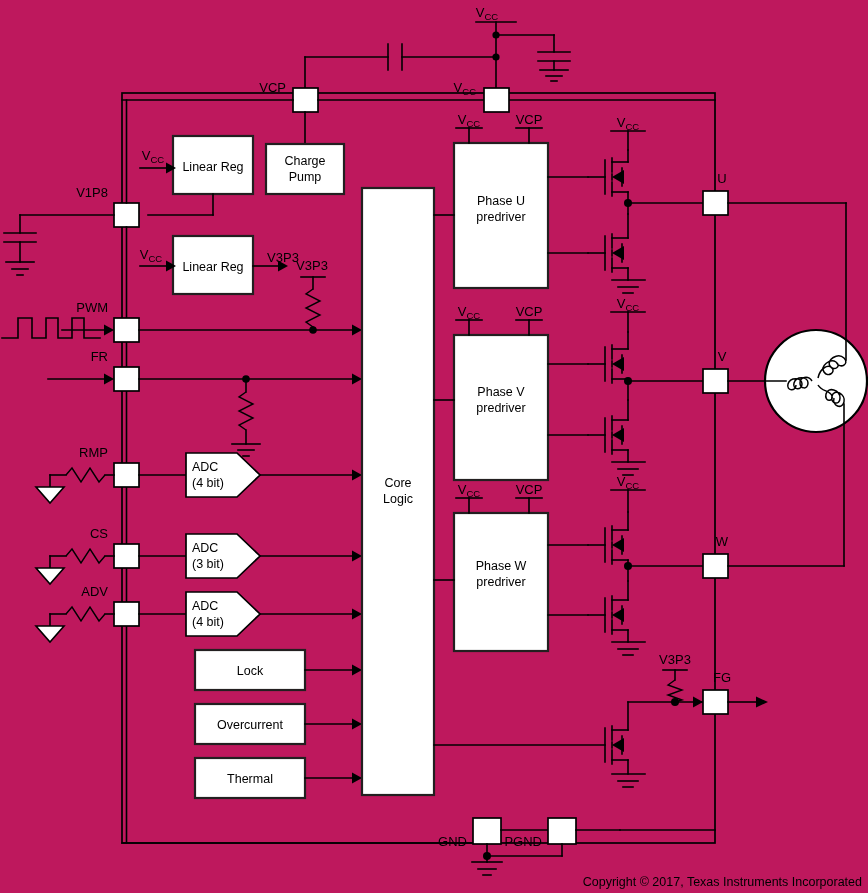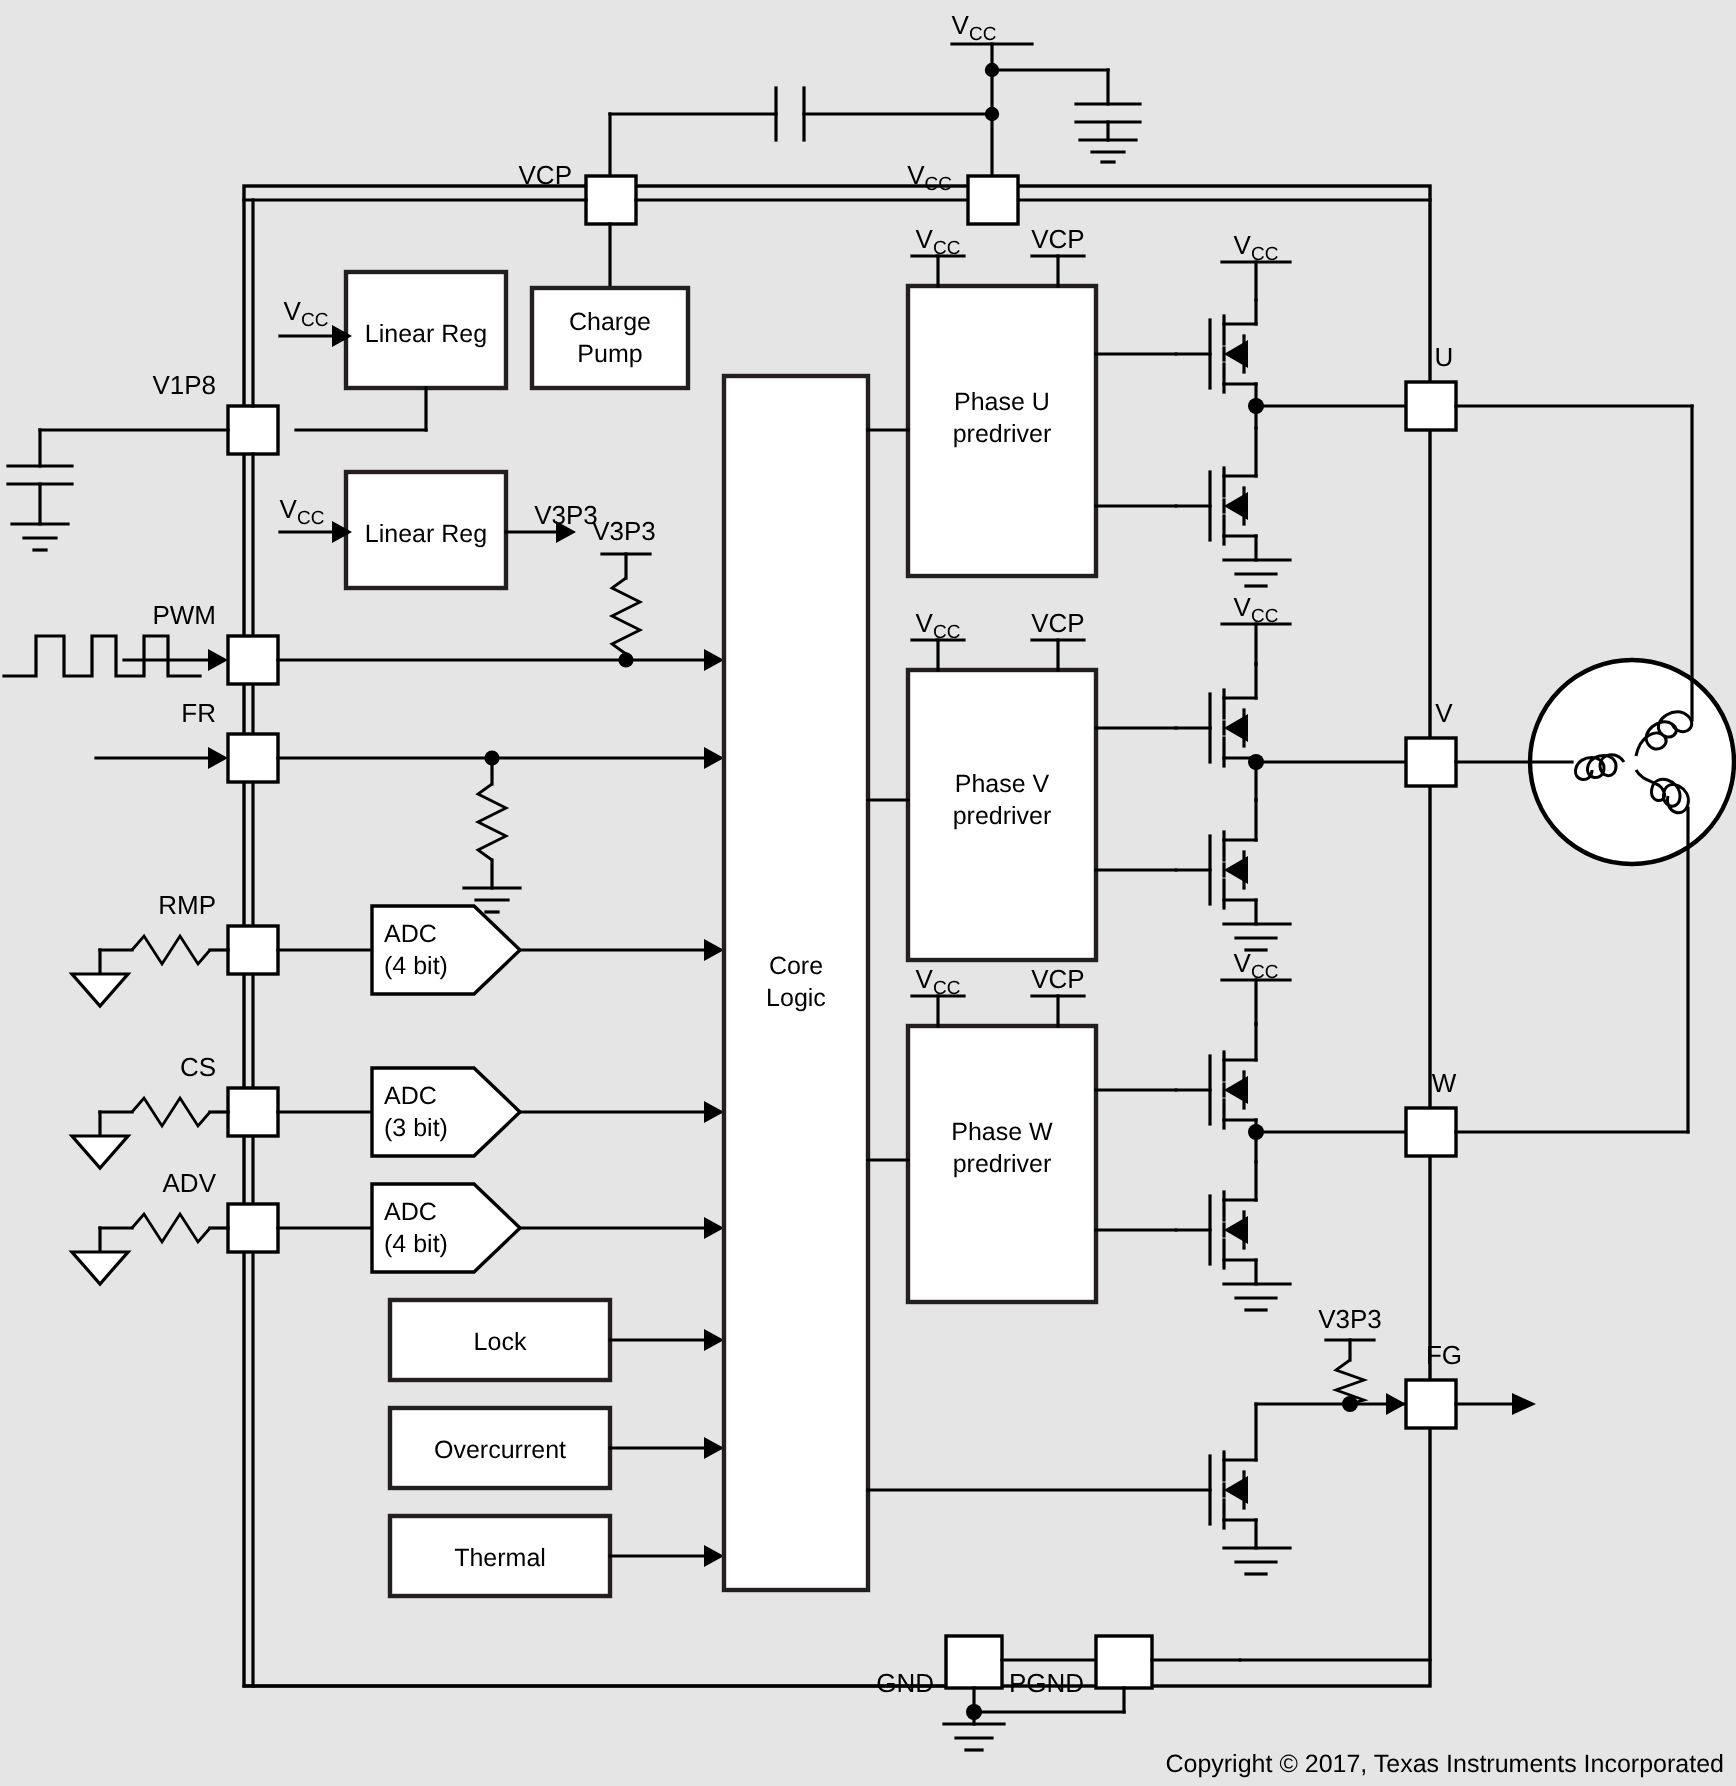--- a/index.html
+++ b/index.html
@@ -8,21 +8,21 @@
     padding: 0;
     background: #ffffff;
   }
   body {
     font-family: "Liberation Sans", sans-serif;
   }
   #root {
     position: relative;
     width: 868px;
     height: 893px;
-    background: #e5e5e5;
+    background: #be185d;
     overflow: hidden;
   }
   #diagram {
     position: absolute;
     left: 0;
     top: 0;
   }
   .blk-label {
     font-family: "Liberation Sans", sans-serif;
     font-size: 12.5px;

